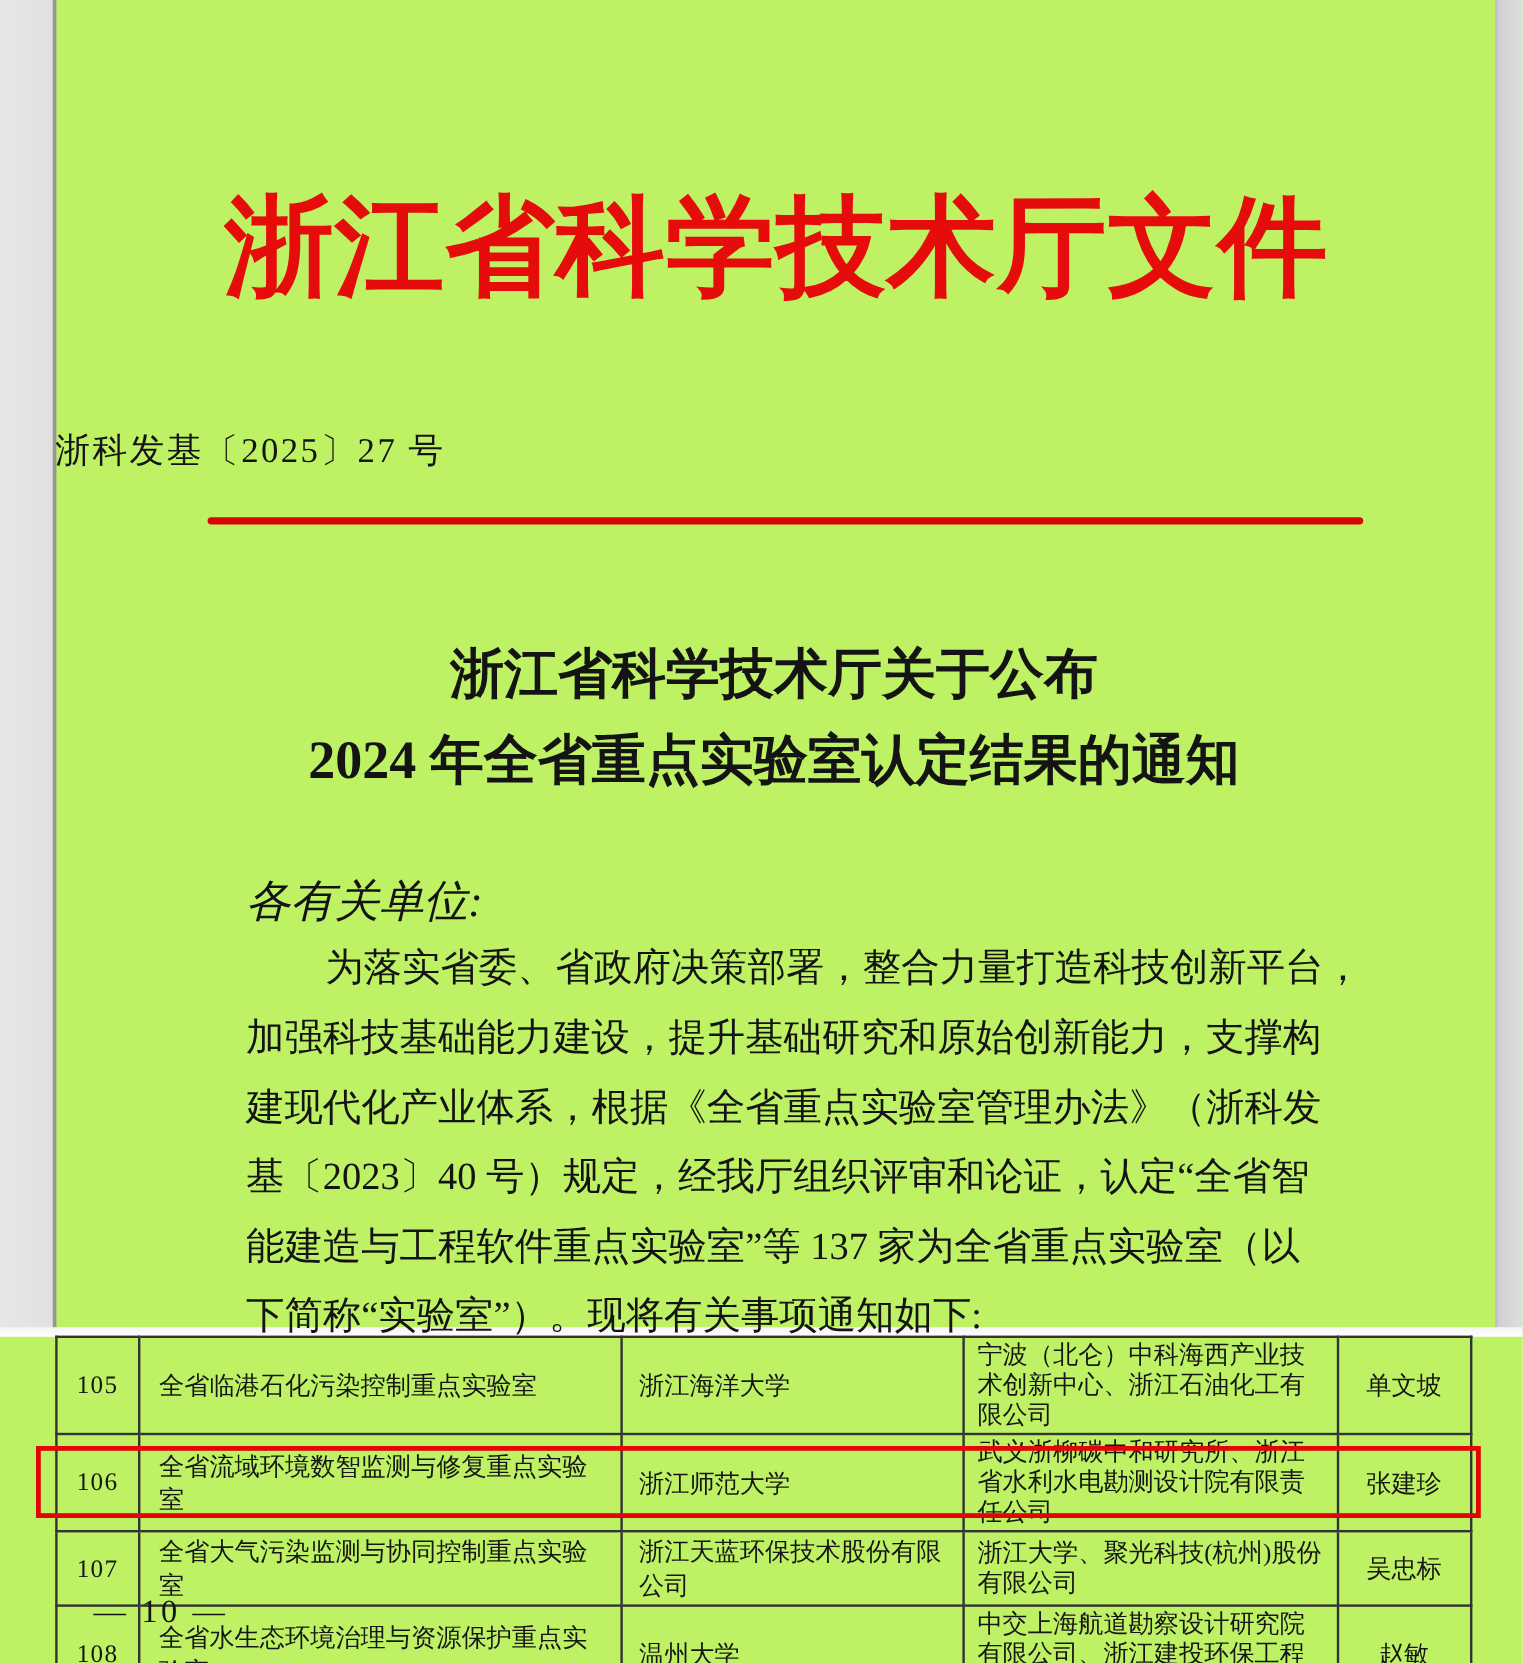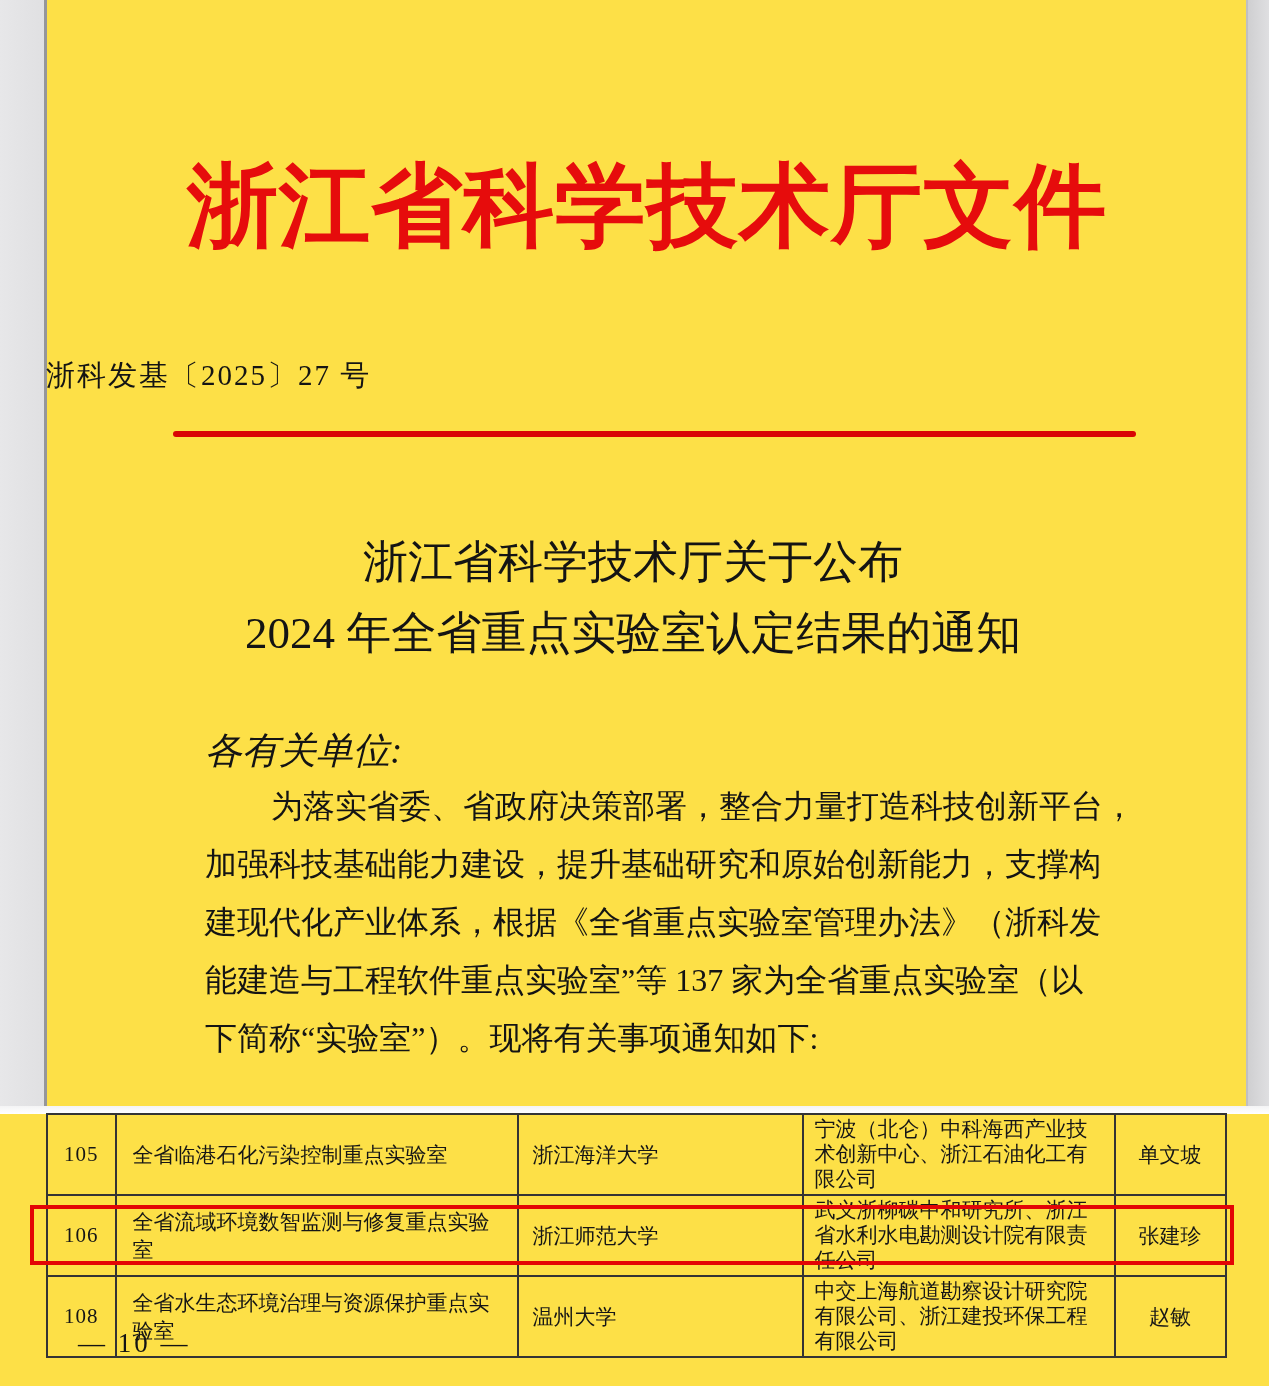--- a/index.html
+++ b/index.html
@@ -1,18 +1,18 @@
 <!DOCTYPE html>
 <html><head>
 <meta charset="utf-8">
 <style>
   html,body { margin:0; padding:0; background:#ffffff; }
   #screen {
     position:relative; width:1269px; height:1386px;
-    background:#fde047; overflow:hidden;
+    background:#bef264; overflow:hidden;
     font-family:"Liberation Serif","DejaVu Serif",serif;
     color:#141414;
   }
   
   .strip-left {
     position:absolute; left:0; top:0; width:44px; height:1110px;
     background:linear-gradient(to right,#e7e7e9,#e0e0e2);
     border-right:3px solid #96969a;
   }
   .strip-right {
@@ -32,22 +32,22 @@
   }
   .doc-number {
     position:absolute; left:46px; top:356px; width:1202px;
     text-align:left; font-size:29px; letter-spacing:2px;
   }
   .red-rule {
     position:absolute; left:173px; top:431px; width:963px; height:6px;
     border-radius:3px;
   }
   .notice-title {
-    position:absolute; left:32px; width:1202px; text-align:center;
-    font-size:45px; font-weight:normal; white-space:nowrap;
+    position:absolute; left:44px; width:1202px; text-align:center;
+    font-size:45px; font-weight:bold; white-space:nowrap;
   }
   .notice-line1 { top:532px; }
   .notice-line2 { top:603px; }
 
   .salutation {
     position:absolute; left:205px; top:726px; font-size:37px;font-style:italic;
   }
   .body-block {
     position:absolute; left:205px; top:786px; width:910px;
     font-size:32px;
@@ -101,20 +101,21 @@
 
   <div class="notice-title notice-line1">浙江省科学技术厅关于公布</div>
   <div class="notice-title notice-line2">2024 年全省重点实验室认定结果的通知</div>
 
   <div class="salutation">各有关单位:</div>
 
   <div class="body-block">
     <div class="body-line indent">为落实省委、省政府决策部署，整合力量打造科技创新平台，</div>
     <div class="body-line">加强科技基础能力建设，提升基础研究和原始创新能力，支撑构</div>
     <div class="body-line">建现代化产业体系，根据《全省重点实验室管理办法》（浙科发</div>
+    <div class="body-line">基〔2023〕40 号）规定，经我厅组织评审和论证，认定“全省智</div>
     <div class="body-line">能建造与工程软件重点实验室”等 137 家为全省重点实验室（以</div>
     <div class="body-line last">下简称“实验室”）。现将有关事项通知如下:</div>
   </div>
 
   <table class="doc-table">
     <colgroup>
       <col style="width:64px">
         <col style="width:402px">
         <col style="width:285px">
       <col style="width:312px">
@@ -128,20 +129,27 @@
         <td class="cell-partner">宁波（北仑）中科海西产业技术创新中心、浙江石油化工有限公司</td>
         <td class="cell-director">单文坡</td>
       </tr>
       <tr class="row-106">
         <td class="cell-no">106</td>
         <td class="cell-lab">全省流域环境数智监测与修复重点实验室</td>
         <td class="cell-host">浙江师范大学</td>
         <td class="cell-partner">武义浙柳碳中和研究所、浙江省水利水电勘测设计院有限责任公司</td>
         <td class="cell-director">张建珍</td>
       </tr>
+      <tr class="row-107">
+        <td class="cell-no">107</td>
+        <td class="cell-lab">全省大气污染监测与协同控制重点实验室</td>
+        <td class="cell-host">浙江天蓝环保技术股份有限公司</td>
+        <td class="cell-partner">浙江大学、聚光科技(杭州)股份有限公司</td>
+        <td class="cell-director">吴忠标</td>
+      </tr>
       <tr class="row-108">
         <td class="cell-no">108</td>
         <td class="cell-lab">全省水生态环境治理与资源保护重点实验室</td>
         <td class="cell-host">温州大学</td>
         <td class="cell-partner">中交上海航道勘察设计研究院有限公司、浙江建投环保工程有限公司</td>
         <td class="cell-director">赵敏</td>
       </tr>
     </tbody>
   </table>
 

